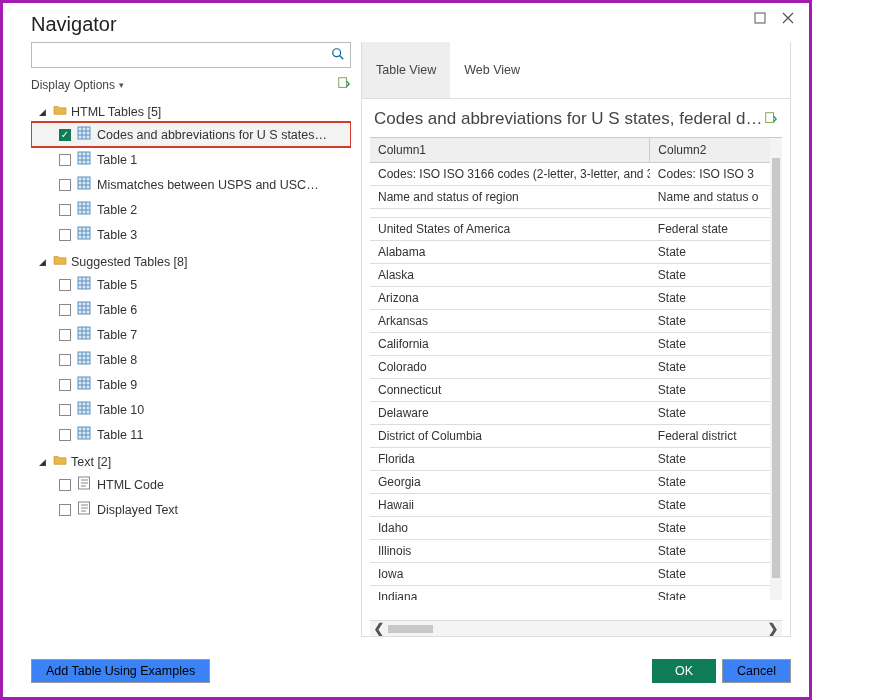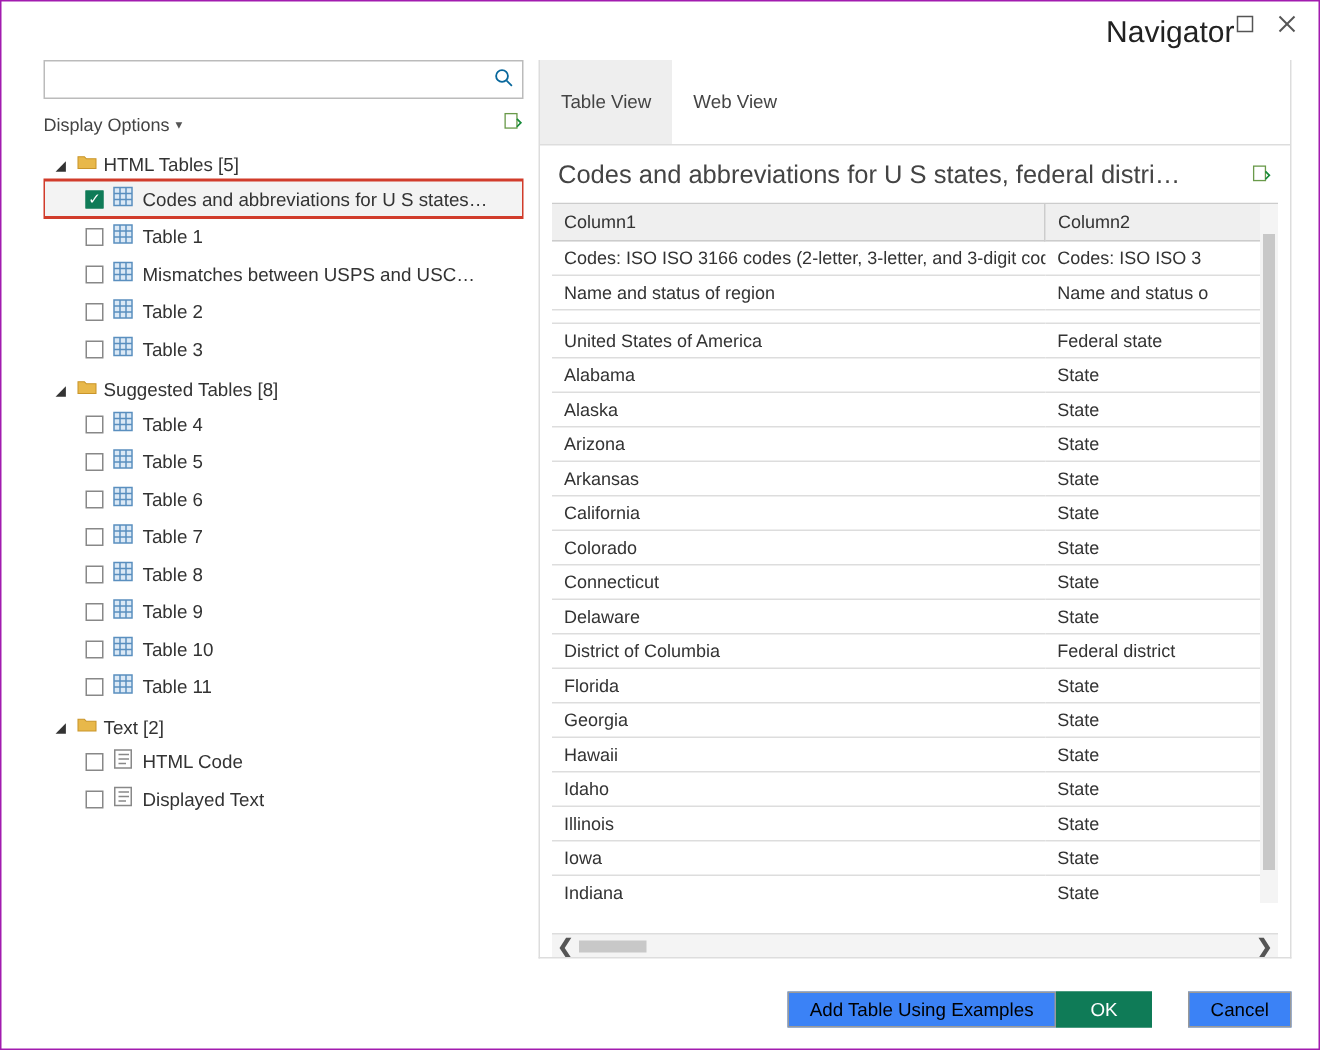--- a/index.html
+++ b/index.html
@@ -1,17 +1,17 @@
 <!DOCTYPE html>
 <html><head>
 <meta charset="utf-8">
 <style>
   * { box-sizing: border-box; margin: 0; padding: 0; }
   body { font-family: "Segoe UI", Tahoma, sans-serif; font-size: 12px; color: #333; background: #fff; }
-  .dialog { width: 880px; height: 700px; border: 1px solid #a21caf; display: flex; flex-direction: column; position: relative; align-items: flex-end; }
+  .dialog { width: 812px; height: 700px; border: 3px solid #a21caf; display: flex; flex-direction: column; position: relative; }
   .titlebar { display: flex; justify-content: space-between; align-items: flex-start; padding: 10px 14px 6px 28px; }
   .titlebar h1 { font-size: 20px; font-weight: 400; color: #222; }
   .win-controls { display: flex; gap: 14px; margin-top: -2px; }
   .win-btn { width: 14px; height: 14px; display:flex; align-items:center; justify-content:center; cursor:pointer; color:#555; font-size:13px; }
   .body { flex:1; display:flex; gap:10px; padding: 0 18px 12px 28px; overflow:hidden; }
   .left { width: 320px; display:flex; flex-direction:column; }
   .search-row { display:flex; align-items:center; border:1px solid #bbb; height:26px; }
   .search-row input { flex:1; border:none; outline:none; padding:0 6px; font-size:12px; }
   .search-icon { width:24px; text-align:center; color:#08679c; font-size:14px; }
   .disp-row { display:flex; justify-content:space-between; align-items:center; margin:8px 0 4px 0; color:#444; }
@@ -47,21 +47,21 @@
   .col2 { width:32%; }
   .vscroll { position:absolute; right:0; top:0; bottom:0; width:12px; background:#f4f4f4; }
   .vthumb { position:absolute; top:20px; width:8px; left:2px; bottom:22px; background:#c8c8c8; }
   .hscroll { height:16px; display:flex; align-items:center; background:#f4f4f4; border-top:1px solid #ddd; }
   .harrow { width:18px; text-align:center; color:#555; font-size:13px; cursor:pointer; font-weight:bold;}
   .htrack { flex:1; height:8px; position:relative; }
   .hthumb { position:absolute; left:0; width:45px; top:0; bottom:0; background:#c8c8c8; }
   .footer { display:flex; justify-content:space-between; align-items:center; padding:10px 18px 14px 28px; }
   .btn { border:1px solid #999; background:#3b82f6; padding:4px 14px; font-size:12.5px; cursor:pointer; }
   .btn.primary { background:#0f7b57; border-color:#0f7b57; color:#fff; padding:4px 22px; }
-  .right-buttons { display:flex; gap:24px; }
+  .right-buttons { display:flex; gap:6px; }
 </style>
 </head>
 <body>
 
 <div class="dialog">
   <div class="titlebar">
     <h1>Navigator</h1>
     <div class="win-controls">
       <div class="win-btn">
         <svg viewBox="0 0 12 12" width="12" height="12">
@@ -176,31 +176,20 @@
             </div>
             <div class="tree-item">
               <span class="cbx"></span>
               <span class="table-icon"><svg viewBox="0 0 14 14">
                   <rect x="1" y="1" width="12" height="12" fill="#dbe9f6" stroke="#5a8fbf"></rect>
                   <line x1="1" y1="5" x2="13" y2="5" stroke="#5a8fbf"></line>
                   <line x1="1" y1="9" x2="13" y2="9" stroke="#5a8fbf"></line>
                   <line x1="5" y1="1" x2="5" y2="13" stroke="#5a8fbf"></line>
                   <line x1="9" y1="1" x2="9" y2="13" stroke="#5a8fbf"></line>
                 </svg></span>
-              <span class="item-label">Table 4</span>
-            </div>
-            <div class="tree-item">
-              <span class="cbx"></span>
-              <span class="table-icon"><svg viewBox="0 0 14 14">
-                  <rect x="1" y="1" width="12" height="12" fill="#dbe9f6" stroke="#5a8fbf"></rect>
-                  <line x1="1" y1="5" x2="13" y2="5" stroke="#5a8fbf"></line>
-                  <line x1="1" y1="9" x2="13" y2="9" stroke="#5a8fbf"></line>
-                  <line x1="5" y1="1" x2="5" y2="13" stroke="#5a8fbf"></line>
-                  <line x1="9" y1="1" x2="9" y2="13" stroke="#5a8fbf"></line>
-                </svg></span>
               <span class="item-label">Table 5</span>
             </div>
             <div class="tree-item">
               <span class="cbx"></span>
               <span class="table-icon"><svg viewBox="0 0 14 14">
                   <rect x="1" y="1" width="12" height="12" fill="#dbe9f6" stroke="#5a8fbf"></rect>
                   <line x1="1" y1="5" x2="13" y2="5" stroke="#5a8fbf"></line>
                   <line x1="1" y1="9" x2="13" y2="9" stroke="#5a8fbf"></line>
                   <line x1="5" y1="1" x2="5" y2="13" stroke="#5a8fbf"></line>
                   <line x1="9" y1="1" x2="9" y2="13" stroke="#5a8fbf"></line>

